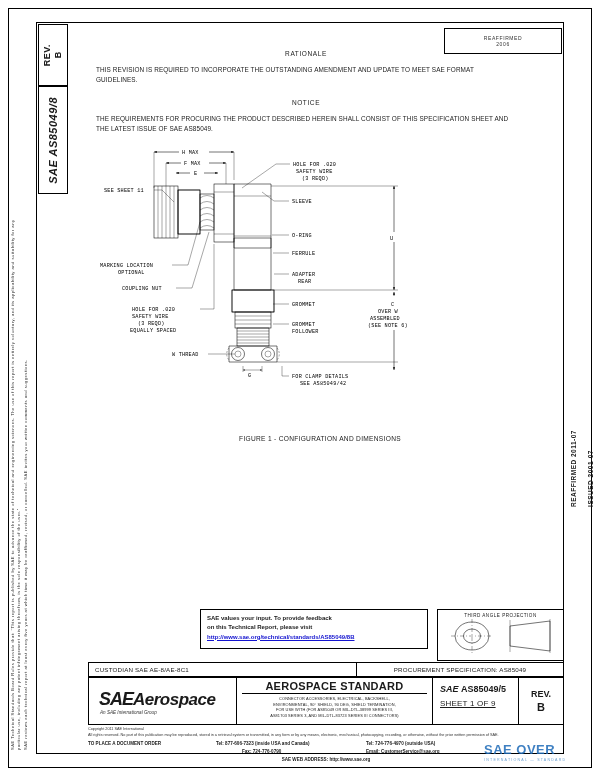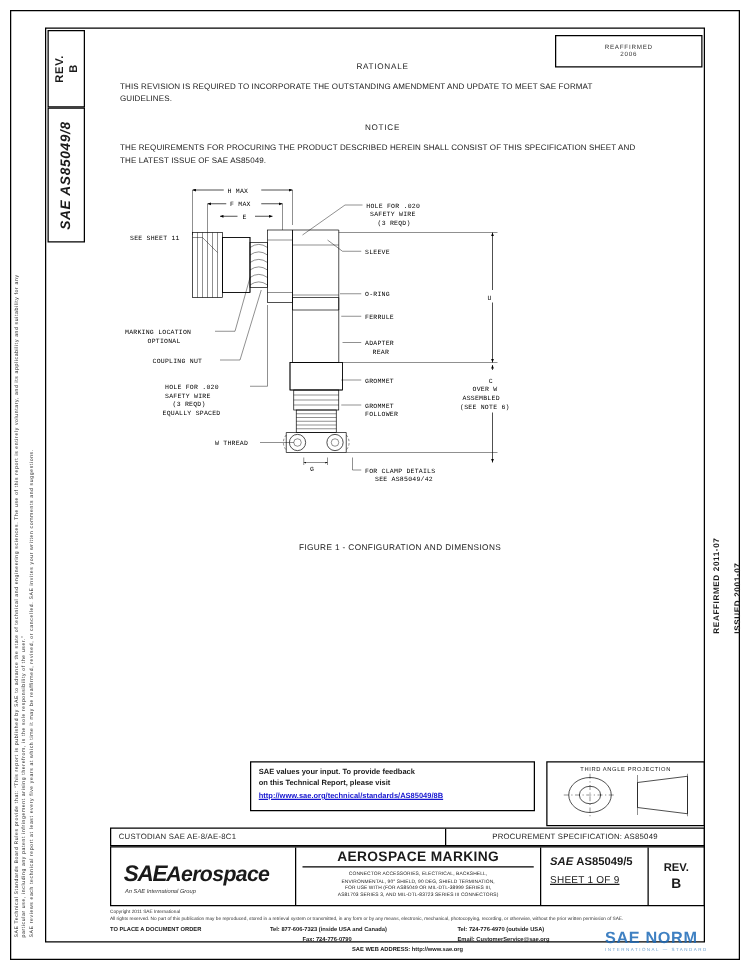--- a/index.html
+++ b/index.html
@@ -408,21 +408,21 @@
       <span>PROCUREMENT SPECIFICATION: AS85049</span>
     </div>
   </div>
 
   <div id="title-block">
     <div id="tb-logo">
       <div id="sae-logo-main"><span>SAE</span><span id="sae-logo-word">Aerospace</span></div>
       <div id="sae-logo-sub">An SAE International Group</div>
     </div>
     <div id="tb-title">
-      <div id="tb-title-main">AEROSPACE MARKING</div>
+      <div id="tb-title-main">AEROSPACE STANDARD</div>
       <div id="tb-title-rule"></div>
       <div class="tb-desc">CONNECTOR ACCESSORIES, ELECTRICAL, BACKSHELL,</div>
       <div class="tb-desc">ENVIRONMENTAL, 90° SHIELD, 90 DEG, SHIELD TERMINATION,</div>
       <div class="tb-desc">FOR USE WITH (FOR AS85049 OR MIL-DTL-38999 SERIES III,</div>
       <div class="tb-desc">AS81703 SERIES 3, AND MIL-DTL-83723 SERIES III CONNECTORS)</div>
     </div>
     <div id="tb-num">
       <div id="tb-num-line1"><span class="sae-ital">SAE</span>&nbsp;<span>AS85049/5</span></div>
       <div id="tb-num-line2">SHEET 1 OF 9</div>
     </div>
@@ -443,17 +443,17 @@
       </div>
       <div id="foot-order-right">
         <div class="foot-bold">Tel: 724-776-4970 (outside USA)</div>
         <div class="foot-bold">Email: CustomerService@sae.org</div>
       </div>
     </div>
     <div class="foot-bold" style="text-align:center;margin-top:1px"><span>SAE WEB ADDRESS:</span> <span>http://www.sae.org</span></div>
   </div>
 
   <div id="watermark">
-    <div id="wm-main">SAE NORM</div>
+    <div id="wm-main">SAE OVER</div>
     <div id="wm-sub">INTERNATIONAL — STANDARD</div>
   </div>
 
 </div>
 
 </body></html>

